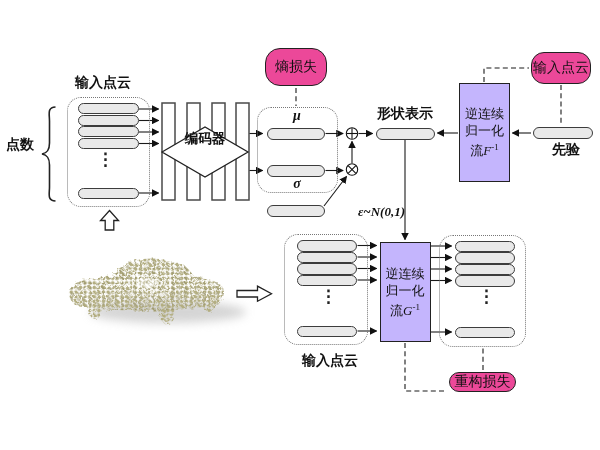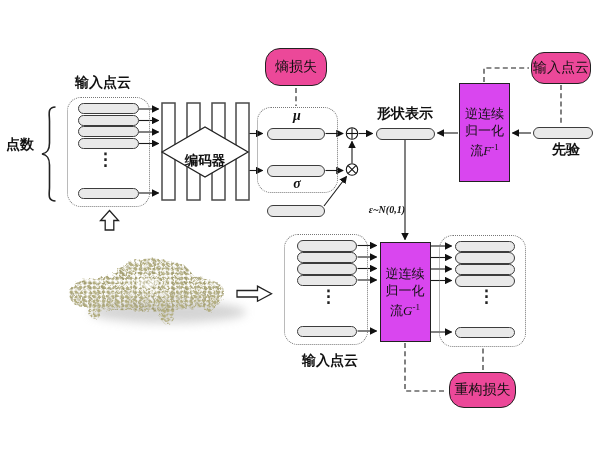--- a/index.html
+++ b/index.html
@@ -4,21 +4,21 @@
 <style>
   html,body{margin:0;padding:0;background:#fff;}
   .stage{position:relative;width:600px;height:450px;background:#fff;overflow:hidden;
          font-family:"Liberation Serif","DejaVu Serif",serif;color:#111;}
   .layer{position:absolute;left:0;top:0;}
   .pill{position:absolute;background:var(--pill_fill,#e9e9e9);border:1px solid var(--pill_border,#3c3c3c);
         border-radius:6px;box-sizing:border-box;}
   .dotbox{position:absolute;border:1.6px dotted #777;border-radius:14px;box-sizing:border-box;}
   .loss{position:absolute;background:#ec4899;border:1.4px solid #222;border-radius:15px;
         display:flex;align-items:center;justify-content:center;font-size:14px;box-sizing:border-box;}
-  .flowbox{position:absolute;background:#d946ef;border:1.4px solid #222;box-sizing:border-box;
+  .flowbox{position:absolute;background:#c4b5fd;border:1.4px solid #222;box-sizing:border-box;
         display:flex;flex-direction:column;justify-content:center;align-items:center;
         font-size:13px;line-height:17px;}
   .flowbox sup{font-size:9px;}
   .flowbox i{font-family:"Liberation Serif","DejaVu Serif",serif;}
   .lbl{position:absolute;font-size:14px;text-align:center;white-space:nowrap;font-weight:bold;}
   .math{font-style:italic;}
   .vdots{position:absolute;font-size:17px;font-weight:bold;line-height:8px;color:#222;text-align:center;}
   .bar{fill:#fff;stroke:#4a4a4a;stroke-width:1.5;}
   .solid line, .solid polyline{stroke:var(--line,#1a1a1a);stroke-width:1.1;fill:none;}
   .dashed line, .dashed polyline{stroke:var(--line,#1a1a1a);stroke-width:1.1;fill:none;stroke-dasharray:5 3.2;}
@@ -137,31 +137,31 @@
   <div class="lbl" style="left:63px;top:74px;width:80px;">输入点云</div>
   <div class="dotbox" style="left:67px;top:97px;width:83px;height:110px;"></div>
   <div class="pill" style="left:78px;top:103px;width:61px;height:11px;"></div>
   <div class="pill" style="left:78px;top:114.5px;width:61px;height:11px;"></div>
   <div class="pill" style="left:78px;top:126px;width:61px;height:11px;"></div>
   <div class="pill" style="left:78px;top:137.5px;width:61px;height:11px;"></div>
   <div class="vdots" style="left:97px;top:156px;width:14px;">⋮</div>
   <div class="pill" style="left:78px;top:187.5px;width:61px;height:11px;"></div>
   <div class="lbl" style="left:2px;top:136px;width:36px;">点数</div>
 
-  <div class="lbl" style="left:163px;top:152px;width:84px;font-size:13.5px;">编码器</div>
+  <div class="lbl" style="left:163px;top:130px;width:84px;font-size:13.5px;">编码器</div>
 
   <div class="loss" style="left:265px;top:48px;width:62px;height:38px;">熵损失</div>
 
   <div class="dotbox" style="left:257px;top:107px;width:81px;height:86px;"></div>
   <div class="lbl math" style="left:277px;top:108px;width:40px;">μ</div>
   <div class="pill" style="left:266.5px;top:128px;width:58.5px;height:11.5px;"></div>
   <div class="pill" style="left:266.5px;top:165px;width:58.5px;height:11.5px;"></div>
   <div class="lbl math" style="left:277px;top:176px;width:40px;">σ</div>
   <div class="pill" style="left:266.5px;top:205px;width:58.5px;height:11.5px;"></div>
-  <div class="lbl math" style="left:330px;top:204px;width:75px;font-size:10px;text-align:right;">ε~N(0,1)</div>
+  <div class="lbl math" style="left:330px;top:204px;width:75px;font-size:13px;text-align:right;">ε~N(0,1)</div>
 
   <div class="lbl" style="left:370px;top:105px;width:70px;">形状表示</div>
   <div class="pill" style="left:375.5px;top:127.5px;width:59px;height:12px;"></div>
 
   <div class="flowbox" style="left:459px;top:83px;width:51px;height:99px;">
     <div>逆连续</div>
     <div>归一化</div>
     <div><span>流</span><i>F</i><sup>-1</sup></div>
   </div>
 
@@ -185,15 +185,15 @@
   </div>
 
   <div class="dotbox" style="left:439px;top:235px;width:87px;height:112px;"></div>
   <div class="pill" style="left:455px;top:240.5px;width:60px;height:11.5px;"></div>
   <div class="pill" style="left:455px;top:252px;width:60px;height:11.5px;"></div>
   <div class="pill" style="left:455px;top:263.5px;width:60px;height:11.5px;"></div>
   <div class="pill" style="left:455px;top:275px;width:60px;height:11.5px;"></div>
   <div class="vdots" style="left:478px;top:293px;width:14px;">⋮</div>
   <div class="pill" style="left:455px;top:326.5px;width:60px;height:11.5px;"></div>
 
-  <div class="loss" style="left:449px;top:372px;width:67px;height:36px;">重构损失</div>
+  <div class="loss" style="left:449px;top:372px;width:67px;height:20px;">重构损失</div>
 
 </div>
 
 </body></html>

